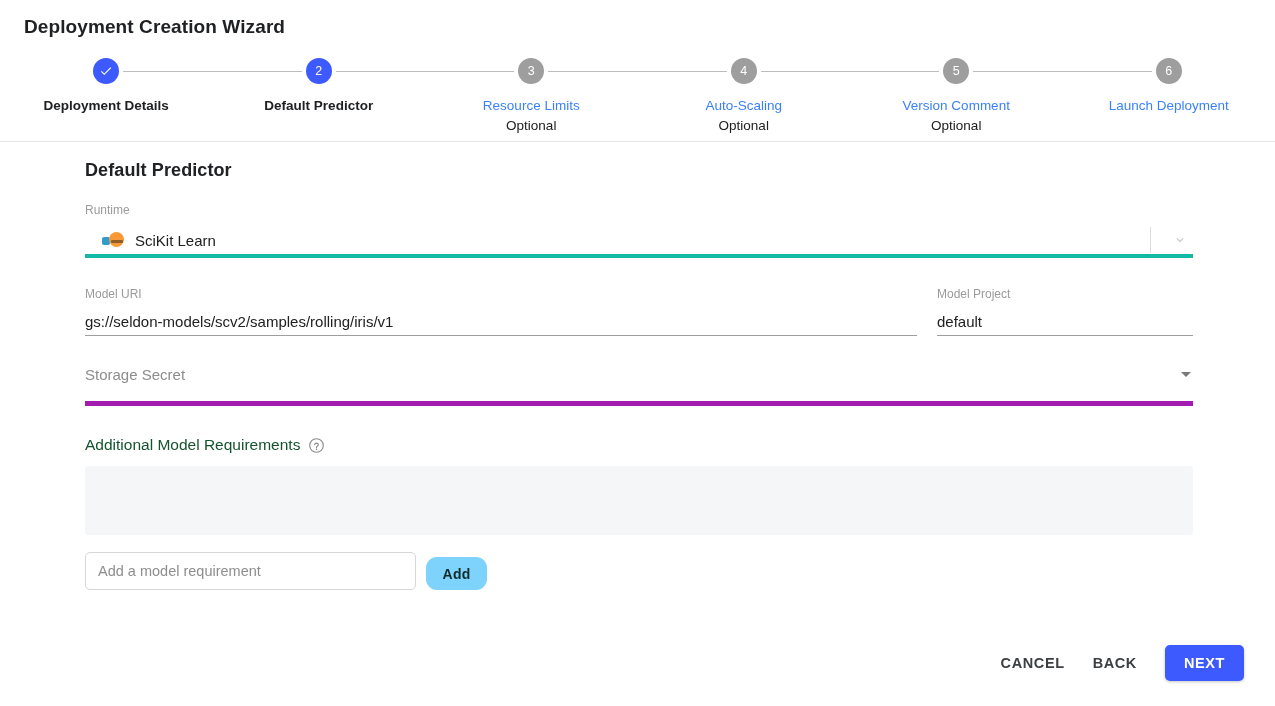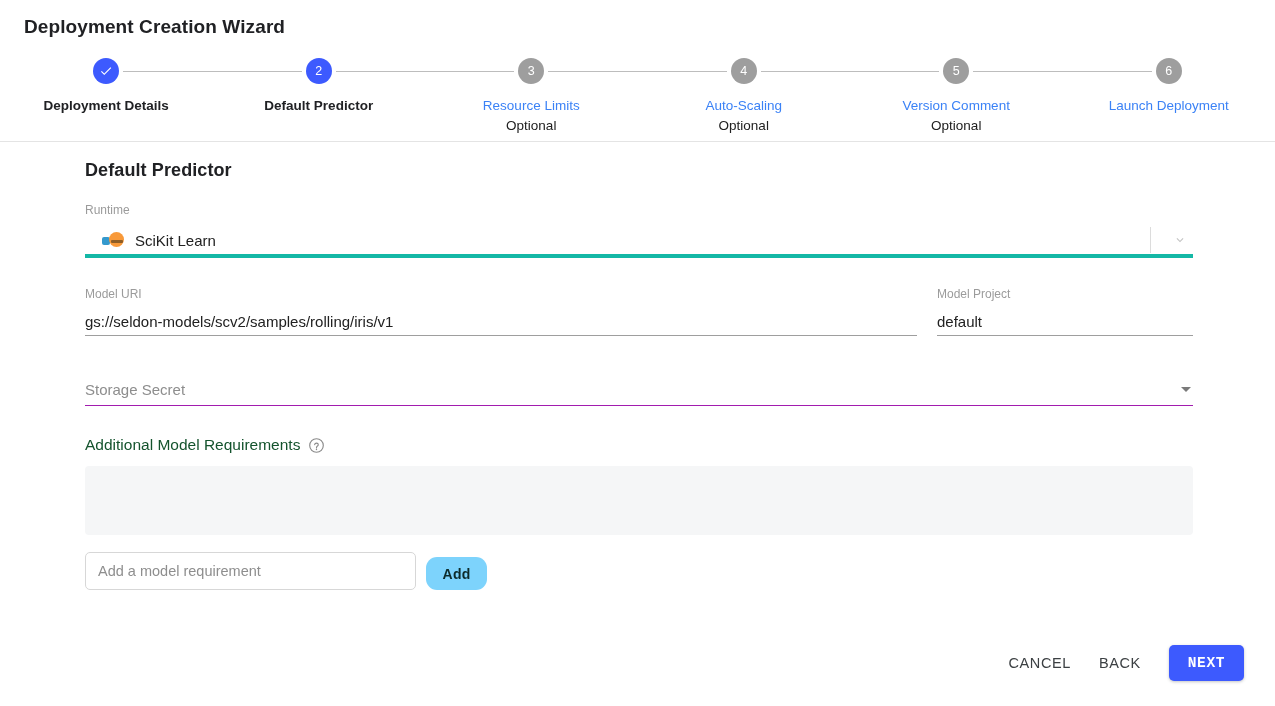--- a/index.html
+++ b/index.html
@@ -183,26 +183,26 @@
   }
   .text-field .value {
     font-size: 15px;
     color: #212121;
     white-space: nowrap;
   }
 
   
   .select-field {
     margin-top: 42px;
-    border-bottom: 1px solid #a21caf;
+    border-bottom: 5px solid #a21caf;
     height: 28px;
     display: flex;
     align-items: flex-end;
     justify-content: space-between;
-    padding-bottom: 7px;
+    padding-bottom: 18px;
   }
   .select-placeholder {
     font-size: 15px;
     color: #8d8d8d;
   }
   .tri-down {
     width: 0; height: 0;
     border-left: 5px solid transparent;
     border-right: 5px solid transparent;
     border-top: 5px solid #7a7a7a;
@@ -271,32 +271,32 @@
     top: 645px;
     display: flex;
     align-items: center;
     gap: 0px;
   }
   .text-btn {
     background: none;
     border: none;
     font-family: "Liberation Sans", sans-serif;
     font-size: 14.5px;
-    font-weight: normal;
+    font-weight: bold;
     color: #3c4043;
     letter-spacing: 0.6px;
     padding: 9px 14px;
     cursor: pointer;
   }
   .next-btn {
     background: #3d5afe;
     color: #ffffff;
     border: none;
     border-radius: 5px;
-    font-family: Liberation Mono, monospace;
+    font-family: Liberation Sans, sans-serif;
     font-size: 14.5px;
     font-weight: bold;
     letter-spacing: 0.6px;
     padding: 10px 19px;
     margin-left: 14px;
     cursor: pointer;
     box-shadow: 0 1px 3px rgba(60,64,67,0.3);
   }
 </style>
 </head>

